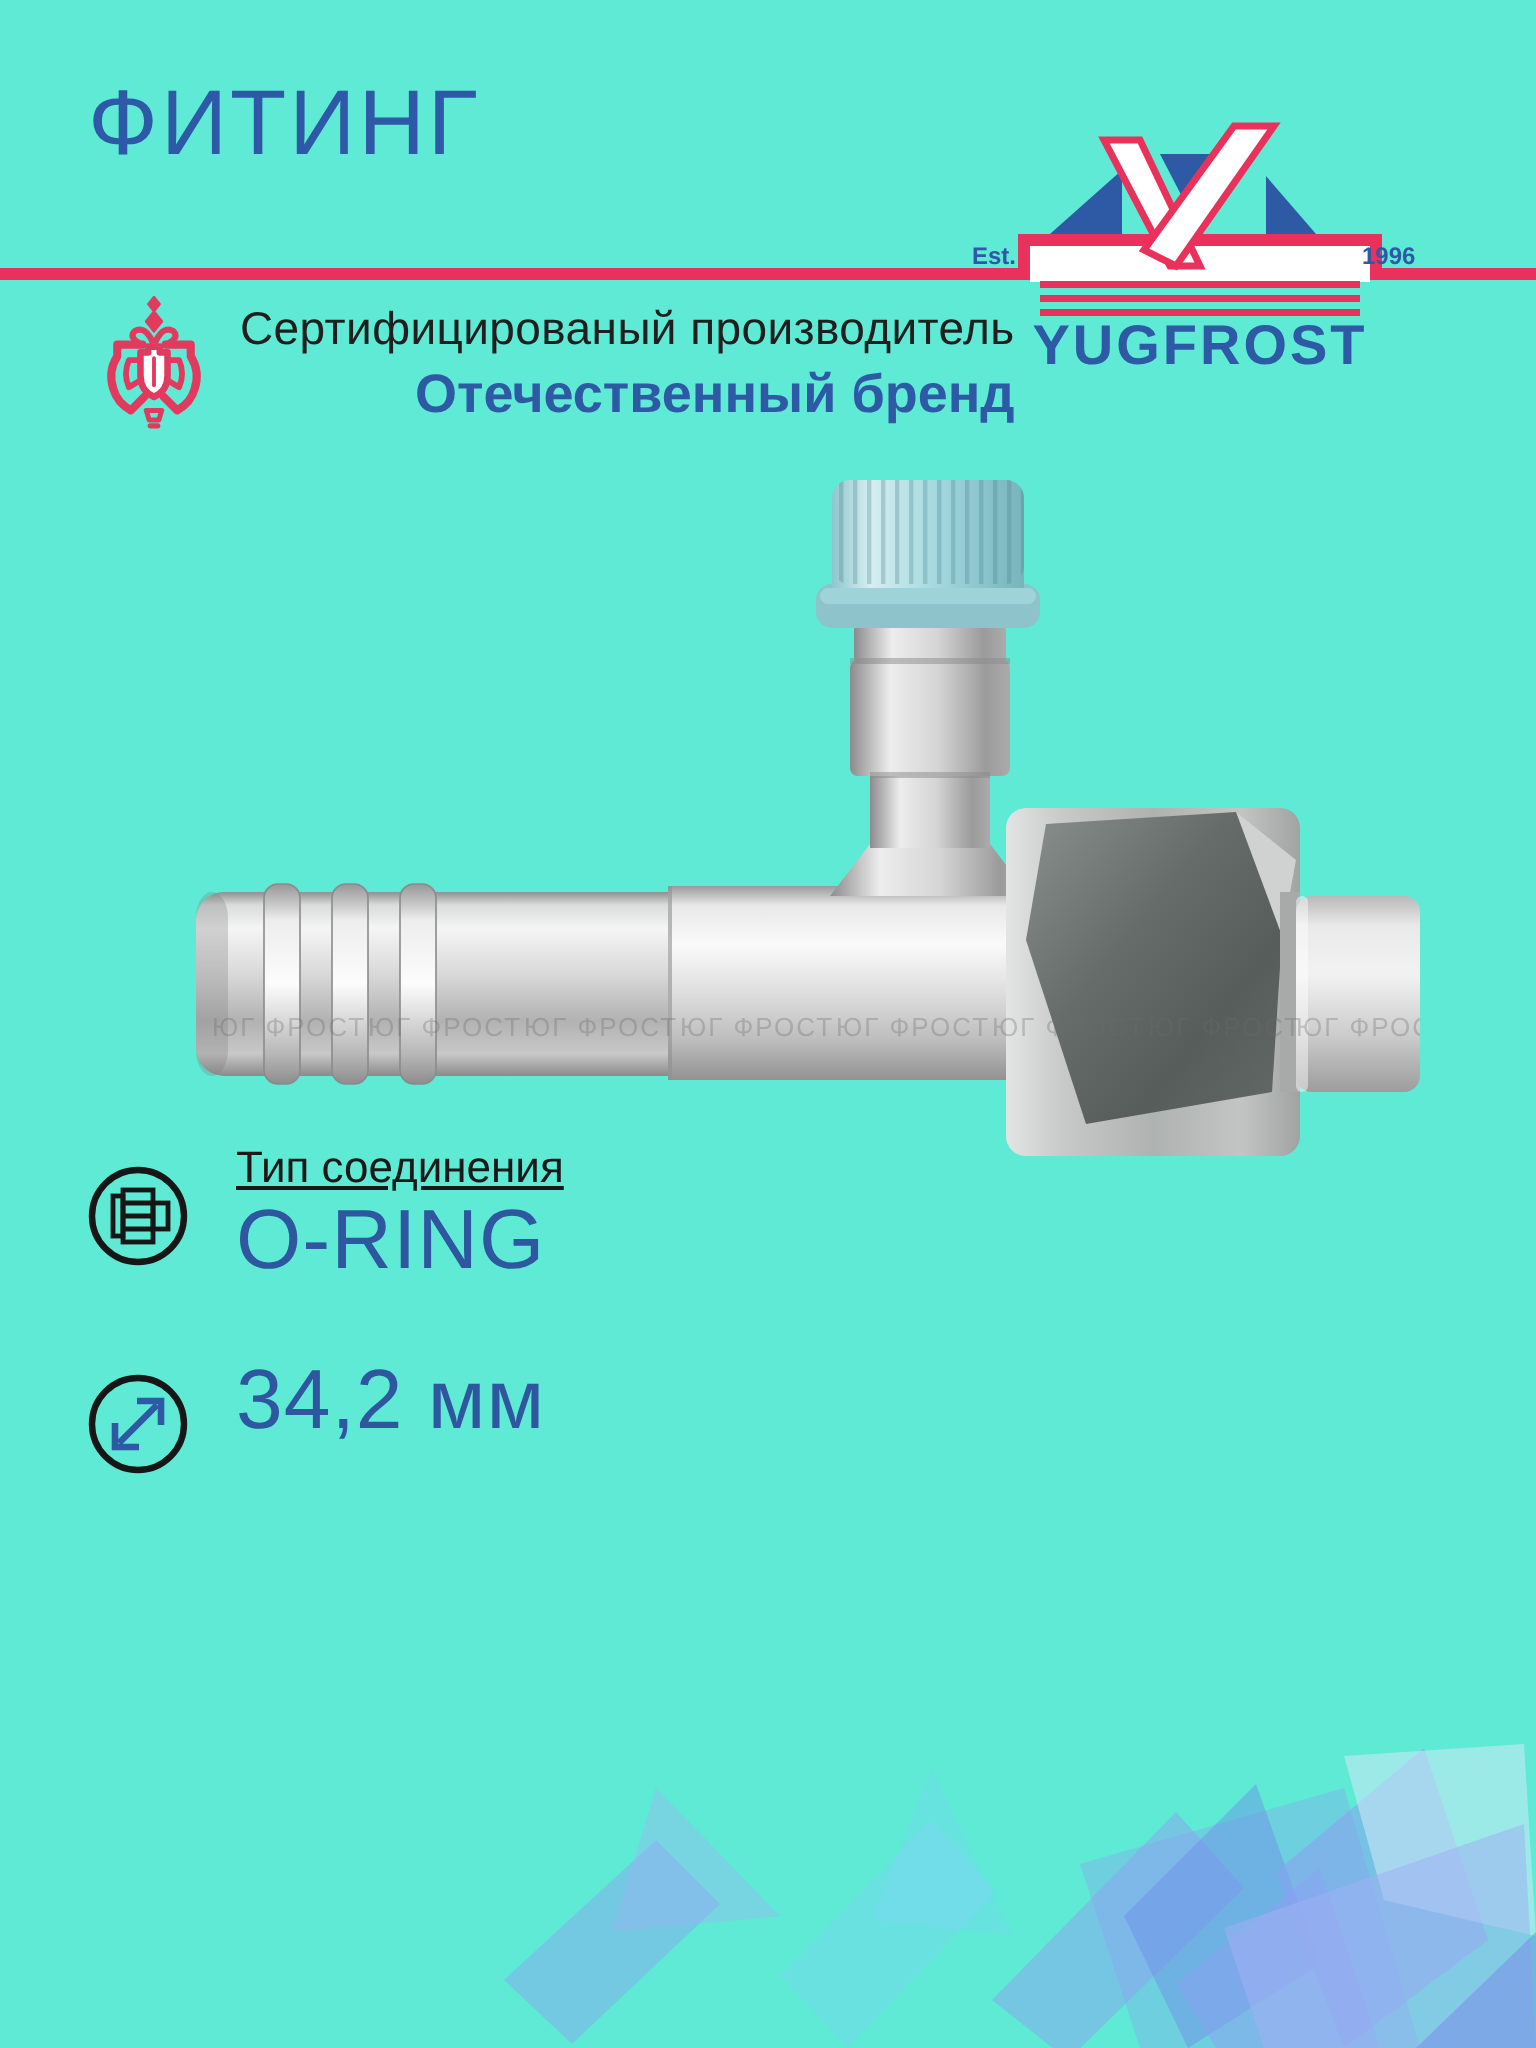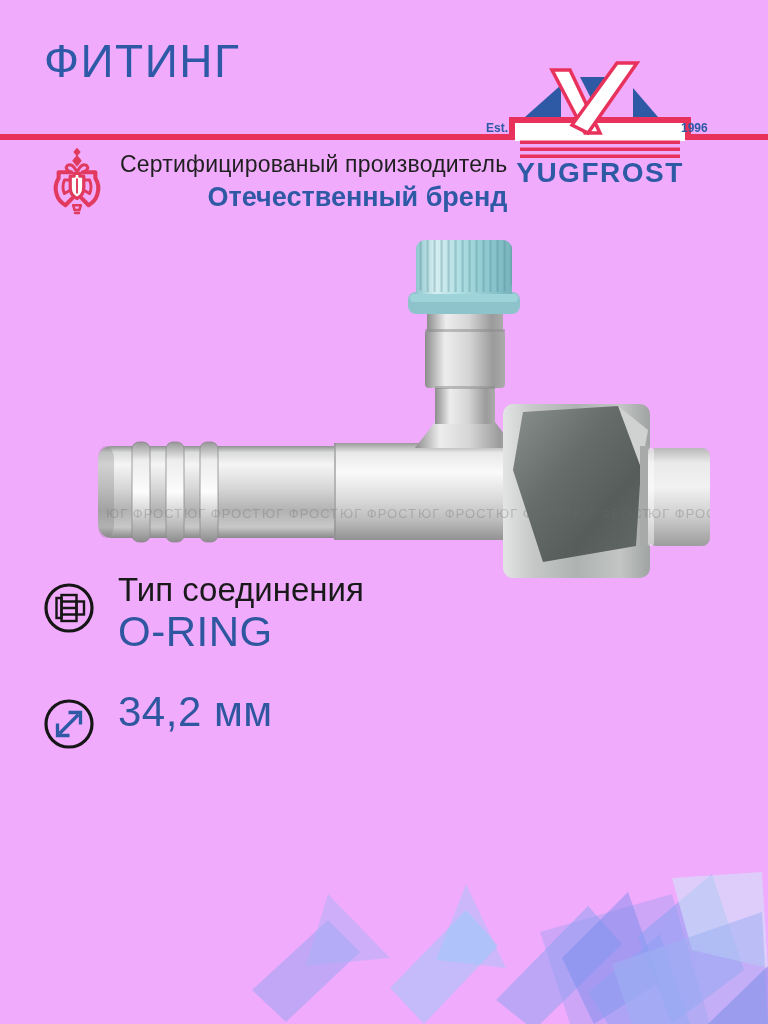--- a/index.html
+++ b/index.html
@@ -1,34 +1,34 @@
 <!DOCTYPE html>
 <html><head>
 <meta charset="utf-8">
 <style>
   html,body{margin:0;padding:0;background:#fff;}
   .page{
-    position:relative;width:768px;height:1024px;background:#f0abfc;
+    position:relative;width:768px;height:1024px;background:#5eead4;
     overflow:hidden;font-family:"Liberation Sans",sans-serif;
   }
   .abs{position:absolute;}
   .title{
     left:44px;top:34px;font-size:46px;font-weight:500;color:#2d59a6;
     letter-spacing:1.5px;margin:0;
   }
   .red-line{left:0;top:134px;width:768px;height:6px;background:#e9325b;}
   .logo-svg{left:482px;top:56px;width:235px;height:135px;}
   .cert{left:48px;top:146px;display:flex;align-items:center;gap:14px;}
   .cert-text .l1{font-size:23px;color:#1f1f1f;letter-spacing:0.2px;}
   .cert-text .l2{font-size:27px;font-weight:bold;color:#2e59a5;margin-top:4px;text-align:right;}
   .photo-svg{left:88px;top:236px;width:622px;height:346px;}
   .specs{left:42px;top:572px;width:560px;}
   .spec-row{display:flex;gap:22px;margin-bottom:34px;align-items:flex-start;}
   .spec-icon{width:54px;height:54px;flex:0 0 54px;margin-top:9px;}
-  .spec-label{font-size:33px;color:#191919;line-height:1.1;}
+  .spec-label{font-size:22px;color:#191919;line-height:1.1;text-decoration:underline;}
   .spec-value{font-size:42px;font-weight:normal;color:#2f57a0;line-height:1.05;margin-top:2px;letter-spacing:0.5px;}
   .decor-svg{left:240px;top:872px;width:528px;height:152px;}
   .logo-wordmark{font-family:"Liberation Sans",sans-serif;font-weight:bold;font-size:28px;letter-spacing:1.5px;}
   .logo-small{font-family:"Liberation Sans",sans-serif;font-weight:bold;font-size:12px;}
   .wm{font-family:"Liberation Sans",sans-serif;font-size:13px;letter-spacing:1px;}
 </style>
 </head>
 <body>
 
 <div class="page">

